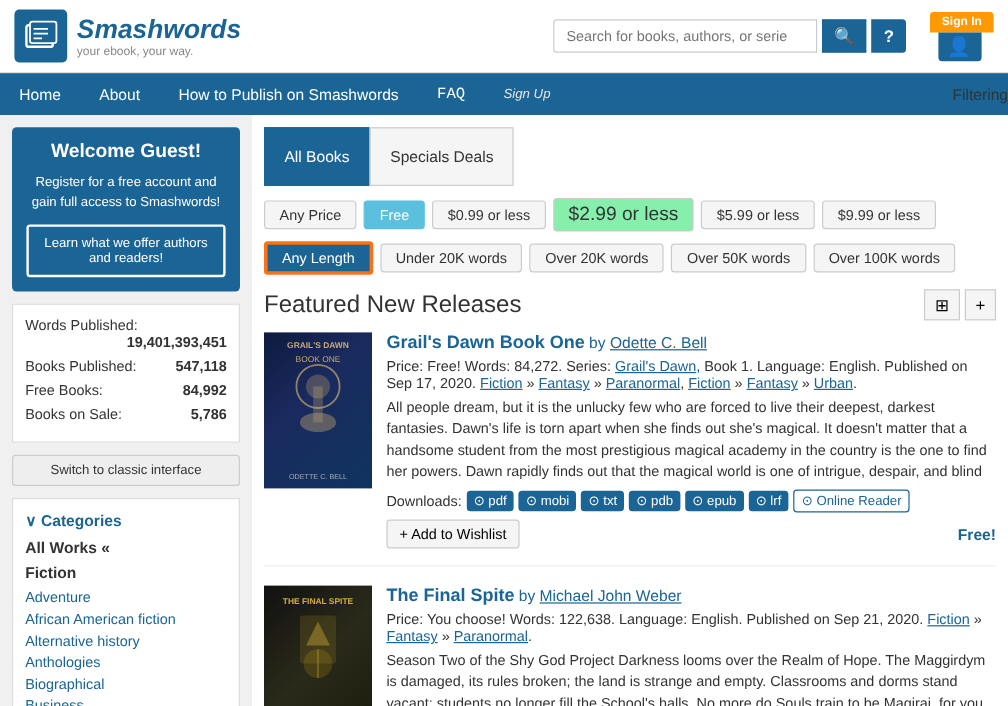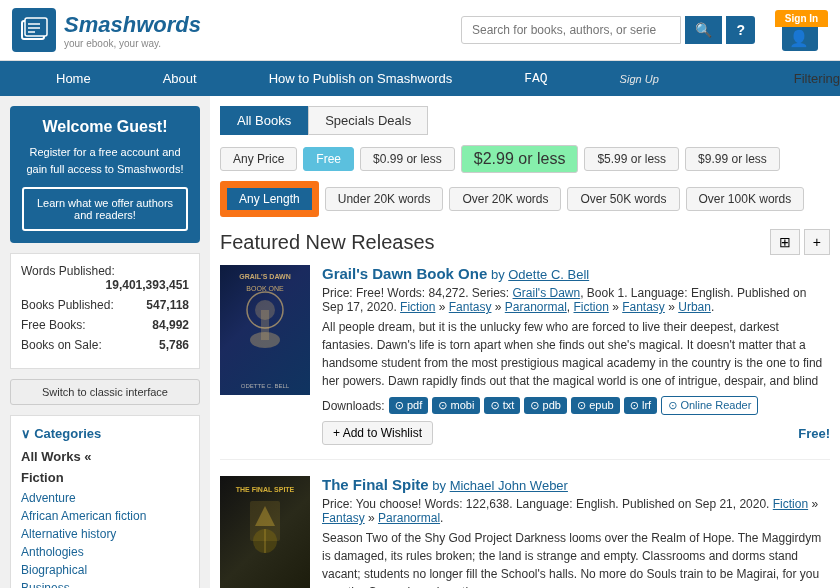--- a/index.html
+++ b/index.html
@@ -13,21 +13,21 @@
     #logo-subtitle { font-size: 10px; color: #888; }
     #search-area { display: flex; align-items: center; gap: 4px; }
     #search-input { width: 220px; padding: 6px 10px; border: 1px solid #ccc; border-radius: 3px 0 0 3px; font-size: 12px; color: #999; }
     #search-btn { background: #1a6496; border: none; color: #fff; padding: 6px 10px; cursor: pointer; border-radius: 0; font-size: 14px; }
     #help-btn { background: #1a6496; border: none; color: #fff; padding: 6px 8px; cursor: pointer; font-size: 14px; font-weight: bold; border-radius: 0 3px 3px 0; }
     #signin-btn { background: #f90; border: none; color: #fff; padding: 6px 10px; cursor: pointer; font-size: 11px; font-weight: bold; border-radius: 3px; margin-left: 8px; }
     #user-icon-btn { background: #1a6496; border: none; color: #fff; width: 36px; height: 36px; cursor: pointer; font-size: 18px; border-radius: 3px; margin-left: 4px; }
 
     
     #nav { background: #1a6496; display: flex; align-items: center; padding: 0; }
-    #nav a { color: #fff; text-decoration: none; padding: 10px 16px; display: block; font-size: 13px; margin-left: 40px; }
+    #nav a { color: #fff; text-decoration: none; padding: 10px 16px; display: block; font-size: 13px; }
 
     
     #main { display: flex; gap: 0; }
 
     
     #sidebar { width: 210px; min-width: 210px; padding: 10px; background: #f0f0f0; }
     #welcome-box { background: #1a6496; color: #fff; padding: 12px; border-radius: 4px; margin-bottom: 10px; text-align: center; }
 
     #stats-box { background: #fff; border: 1px solid #ddd; padding: 10px; margin-bottom: 10px; font-size: 12px; }
     #stats-box div { margin-bottom: 3px; }
@@ -147,34 +147,34 @@
         <li style="padding:2px 0;font-size:12px;color:#1a6496;cursor:pointer;">Business</li>
 
       </ul>
     </div>
   </div>
 
   <div id="content" style="flex:1;padding:10px;background:#fff;overflow:hidden;">
 
     <div id="book-tabs" style="display:flex;gap:0;margin-bottom:10px;">
       <button style="padding:6px 16px;border:1px solid #ccc;background:#1a6496;cursor:pointer;font-size:13px;color:#fff;border-color:#1a6496;">All Books</button>
-      <button style="padding:6px 16px;border:1px solid #ccc;background:#f5f5f5;cursor:pointer;font-size:13px;color:#333;">Specials Deals</button>
+      <button style="padding:16px 16px;border:1px solid #ccc;background:#f5f5f5;cursor:pointer;font-size:13px;color:#333;">Specials Deals</button>
     </div>
 
     <div id="price-filter" style="display:flex;gap:6px;margin-bottom:8px;align-items:center;">
       <button style="padding:4px 12px;border:1px solid #ccc;background:#f5f5f5;cursor:pointer;font-size:12px;color:#333;border-radius:3px;">Any Price</button>
       <button style="padding:4px 12px;border:1px solid #5bc0de;background:#5bc0de;cursor:pointer;font-size:12px;color:#fff;border-radius:3px;">Free</button>
       <button style="padding:4px 12px;border:1px solid #ccc;background:#f5f5f5;cursor:pointer;font-size:12px;color:#333;border-radius:3px;">$0.99 or less</button>
       <button style="padding:4px 12px;border:1px solid #ccc;background:#86efac;cursor:pointer;font-size:16px;color:#333;border-radius:3px;">$2.99 or less</button>
       <button style="padding:4px 12px;border:1px solid #ccc;background:#f5f5f5;cursor:pointer;font-size:12px;color:#333;border-radius:3px;">$5.99 or less</button>
       <button style="padding:4px 12px;border:1px solid #ccc;background:#f5f5f5;cursor:pointer;font-size:12px;color:#333;border-radius:3px;">$9.99 or less</button>
     </div>
 
     <div id="length-filter" style="display:flex;gap:6px;margin-bottom:12px;align-items:center;">
-      <button style="padding:4px 12px;border:7px solid #f97316;background:#1a6496;cursor:pointer;font-size:12px;color:#fff;border-radius:3px;">Any Length</button>
+      <button style="padding:4px 12px;border:3px solid #f97316;background:#1a6496;cursor:pointer;font-size:12px;color:#fff;border-radius:3px;">Any Length</button>
       <button style="padding:4px 12px;border:1px solid #ccc;background:#f5f5f5;cursor:pointer;font-size:12px;color:#333;border-radius:3px;">Under 20K words</button>
       <button style="padding:4px 12px;border:1px solid #ccc;background:#f5f5f5;cursor:pointer;font-size:12px;color:#333;border-radius:3px;">Over 20K words</button>
       <button style="padding:4px 12px;border:1px solid #ccc;background:#f5f5f5;cursor:pointer;font-size:12px;color:#333;border-radius:3px;">Over 50K words</button>
       <button style="padding:4px 12px;border:1px solid #ccc;background:#f5f5f5;cursor:pointer;font-size:12px;color:#333;border-radius:3px;">Over 100K words</button>
     </div>
 
     <div id="featured-header" style="display:flex;align-items:center;margin-bottom:10px;">
       <div style="font-size:20px;color:#333;font-weight:normal;flex:1;">Featured New Releases</div>
       <div style="display:flex;gap:4px;">
         <button style="background:#f5f5f5;border:1px solid #ccc;padding:4px 8px;cursor:pointer;font-size:14px;">⊞</button>

